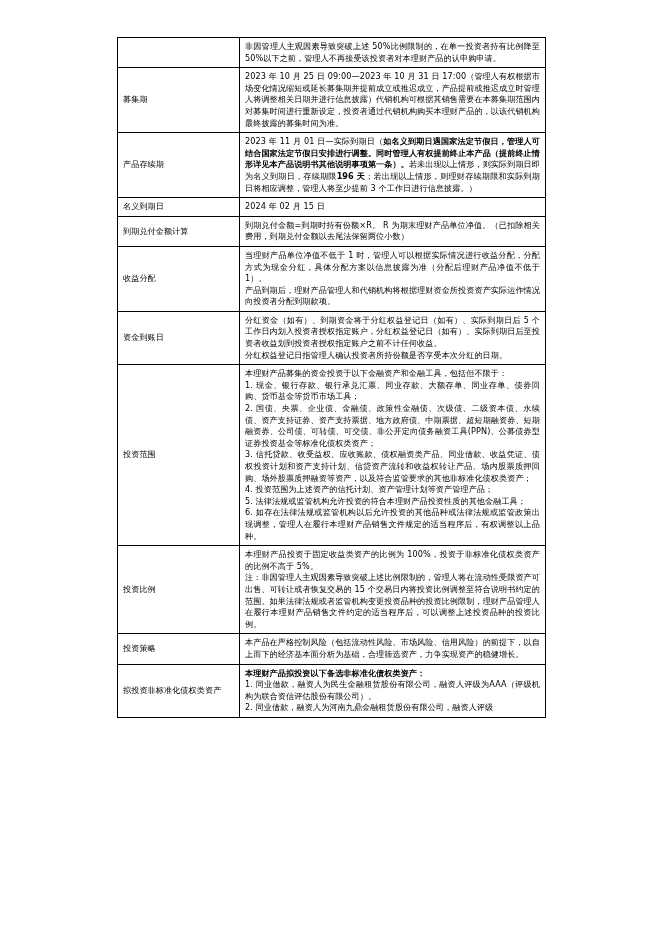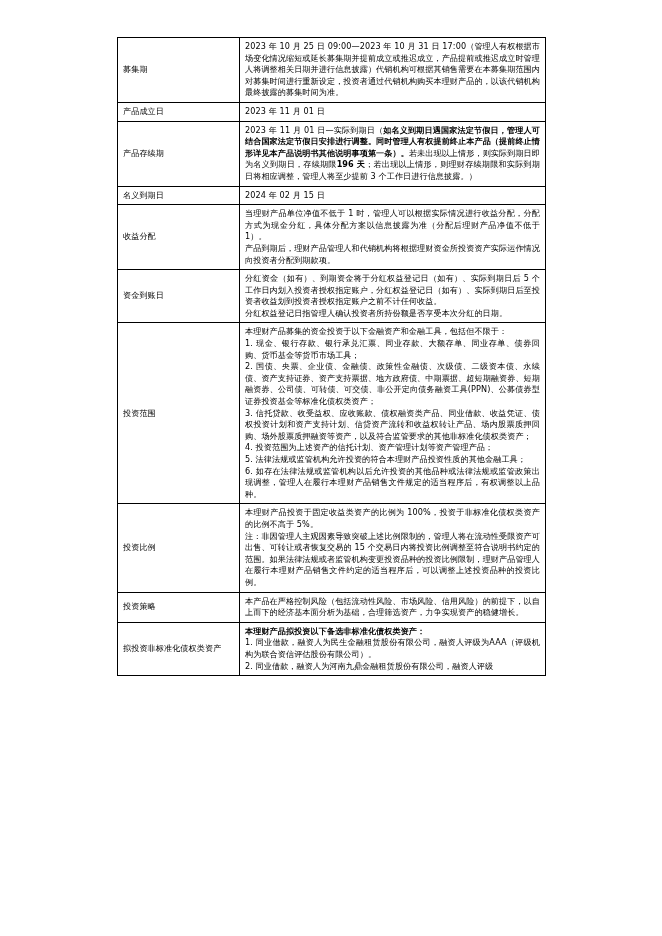--- a/index.html
+++ b/index.html
@@ -63,41 +63,47 @@
 <body>
 
 <div class="page">
   <table class="doc-table">
     <colgroup>
       <col class="col-label">
       <col class="col-value">
     </colgroup>
     <tbody>
         <tr>
+          <td class="label-cell"></td>
+          <td class="value-cell">
+            <p><span>非因管理人主观因素导致突破上述 50%比例限制的，在单一投资者持有比例降至 50%以下之前，管理人不再接受该投资者对本理财产品的认申购申请。</span></p>
+          </td>
+        </tr>
+        <tr>
           <td class="label-cell">募集期</td>
           <td class="value-cell">
             <p><span>2023 年 10 月 25 日 09:00—2023 年 10 月 31 日 17:00（管理人有权根据市场变化情况缩短或延长募集期并提前成立或推迟成立，产品提前或推迟成立时管理人将调整相关日期并进行信息披露）代销机构可根据其销售需要在本募集期范围内对募集时间进行重新设定，投资者通过代销机构购买本理财产品的，以该代销机构最终披露的募集时间为准。</span></p>
-          </td>
-        </tr>
-        <tr>
-          <td class="label-cell">产品成立日</td>
-          <td class="value-cell">
-            <p><span>2023 年 11 月 01 日</span></p>
           </td>
         </tr>
         <tr>
           <td class="label-cell">产品存续期</td>
           <td class="value-cell">
             <p><span>2023 年 11 月 01 日—实际到期日（</span><span class="b">如名义到期日遇国家法定节假日，管理人可结合国家法定节假日安排进行调整。同时管理人有权提前终止本产品（提前终止情形详见本产品说明书其他说明事项第一条）。</span><span>若未出现以上情形，则实际到期日即为名义到期日，存续期限</span><span class="b">196 天</span><span>；若出现以上情形，则理财存续期限和实际到期日将相应调整，管理人将至少提前 3 个工作日进行信息披露。）</span></p>
           </td>
         </tr>
         <tr>
           <td class="label-cell">名义到期日</td>
           <td class="value-cell">
             <p><span>2024 年 02 月 15 日</span></p>
+          </td>
+        </tr>
+        <tr>
+          <td class="label-cell">到期兑付金额计算</td>
+          <td class="value-cell">
+            <p><span>到期兑付金额=到期时持有份额×R。 R 为期末理财产品单位净值。（已扣除相关费用，到期兑付金额以去尾法保留两位小数）</span></p>
           </td>
         </tr>
         <tr>
           <td class="label-cell">收益分配</td>
           <td class="value-cell">
             <p><span>当理财产品单位净值不低于 1 时，管理人可以根据实际情况进行收益分配，分配方式为现金分红，具体分配方案以信息披露为准（分配后理财产品净值不低于 1）。</span></p>
             <p><span>产品到期后，理财产品管理人和代销机构将根据理财资金所投资资产实际运作情况向投资者分配到期款项。</span></p>
           </td>
         </tr>
         <tr>

